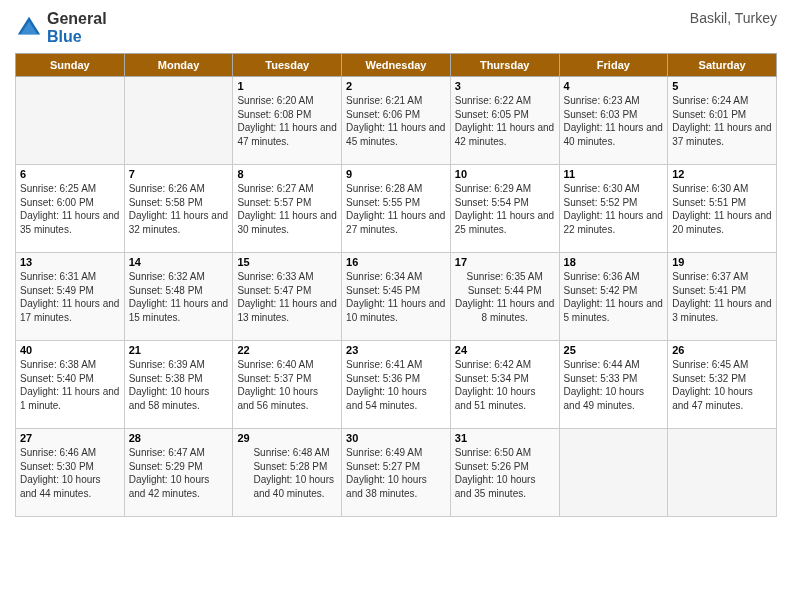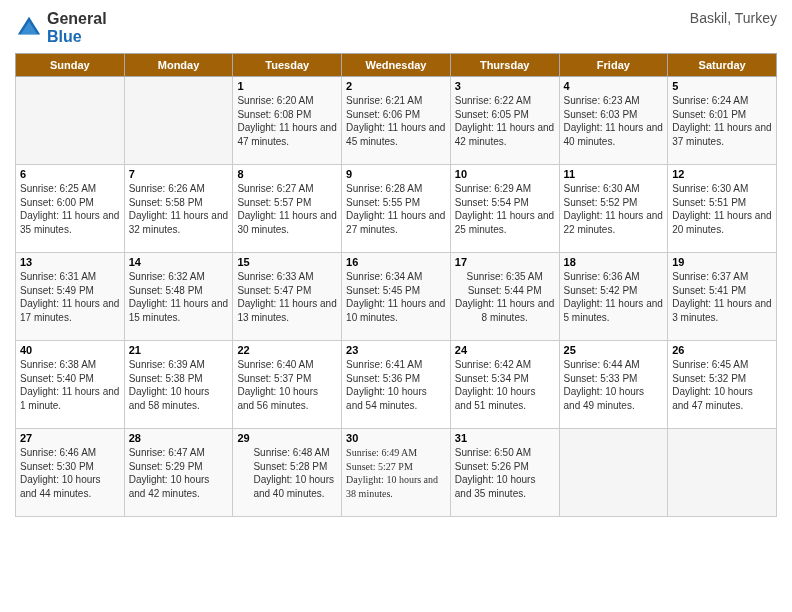--- a/index.html
+++ b/index.html
@@ -305,21 +305,21 @@
 Daylight: 10 hours and 42 minutes.</div>
           </td>
           <td>
             <div class="day-num">29</div>
             <div class="day-info" style="white-space: pre-line; margin-left: 16px;">Sunrise: 6:48 AM
 Sunset: 5:28 PM
 Daylight: 10 hours and 40 minutes.</div>
           </td>
           <td>
             <div class="day-num">30</div>
-            <div class="day-info" style="white-space: pre-line; font-family: Liberation Serif, serif;">Sunrise: 6:49 AM
+            <div class="day-info" style="white-space: pre-line;">Sunrise: 6:49 AM
 Sunset: 5:27 PM
 Daylight: 10 hours and 38 minutes.</div>
           </td>
           <td>
             <div class="day-num">31</div>
             <div class="day-info" style="white-space: pre-line;">Sunrise: 6:50 AM
 Sunset: 5:26 PM
 Daylight: 10 hours and 35 minutes.</div>
           </td>
           <td class="empty-cell"></td>

